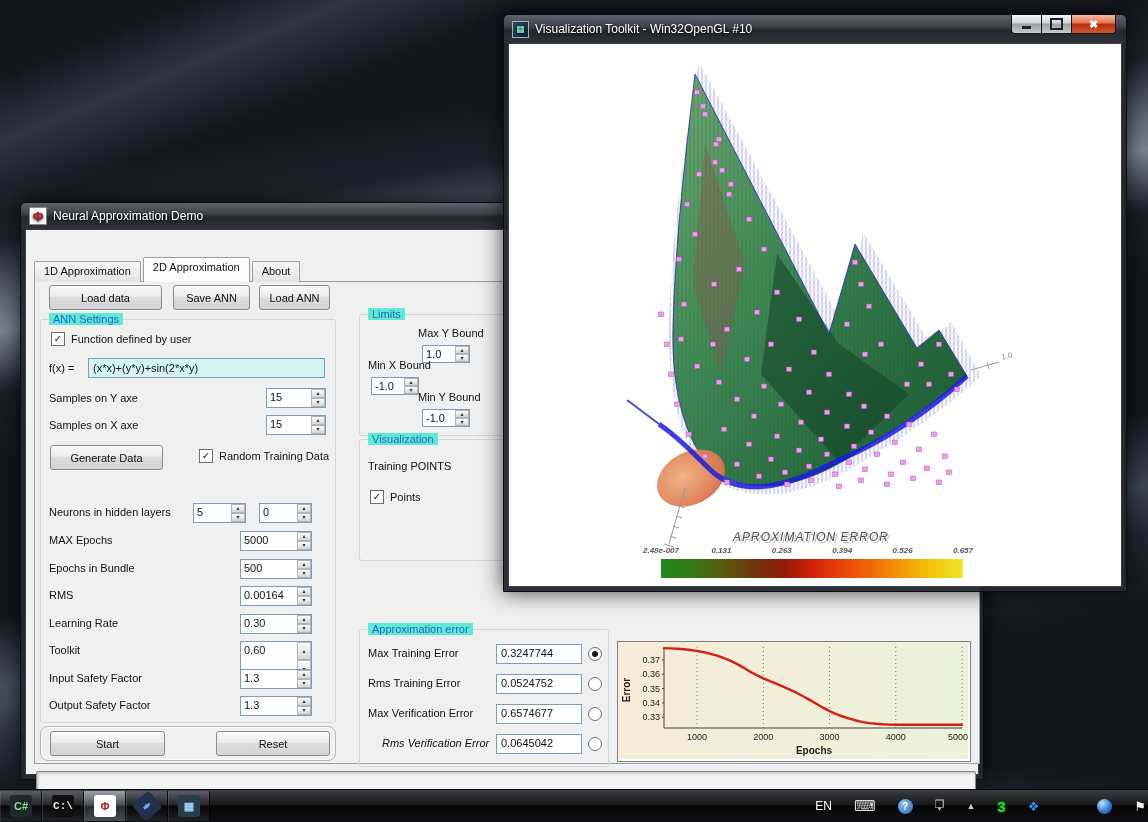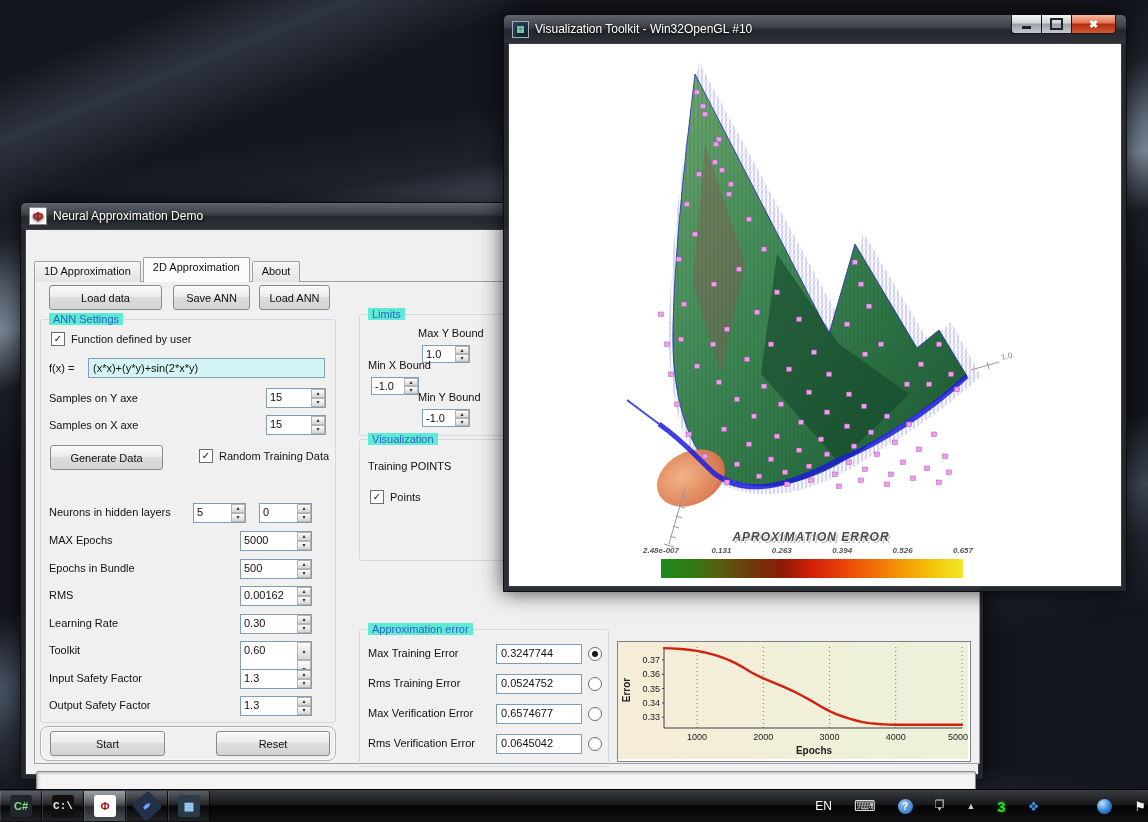--- a/index.html
+++ b/index.html
@@ -57,21 +57,21 @@
     padding:2px 4px;box-sizing:border-box;font-family:"Liberation Sans",sans-serif;}
   .spin{position:absolute;background:#fff;border:1px solid #7f9db9;display:flex;box-sizing:border-box;}
   .spin .val{flex:1;font-size:11px;padding:2px 3px;color:#111;overflow:hidden;white-space:nowrap;}
   .spin .ud{width:14px;display:flex;flex-direction:column;}
   .spin .ud div{flex:1;background:linear-gradient(#fdfdfd,#d6d6d6);border:1px solid #b4b4b4;
     display:flex;align-items:center;justify-content:center;font-size:6px;color:#333;line-height:0;margin:-0.5px 0 0 0;}
   .panel-sunken{position:absolute;border:1px solid #b5b5b5;border-radius:8px;box-shadow:inset 0 0 0 1px #fafafa;}
   
   .chartpanel{position:absolute;border:1px solid #808080;background:#fff;}
   
-  .cbar-title{position:absolute;left:0;right:8px;text-align:center;font-size:12px;font-weight:bold;
+  .cbar-title{position:absolute;left:0;right:8px;text-align:center;font-size:12px;font-weight:normal;
     font-style:italic;letter-spacing:1px;color:#4c4c4c;text-shadow:1px 1px 0 #fff,2px 2px 0 #bbb;}
   .cbar-tick{position:absolute;transform:translateX(-50%);font-size:8px;font-weight:bold;font-style:italic;
     color:#555;text-shadow:1px 1px 0 #fff;white-space:nowrap;}
   .cbar-bar{position:absolute;height:19px;
     background:linear-gradient(90deg,#1f8a1f 0%,#317a14 10%,#585c10 20%,#6e390c 30%,#8c1c08 40%,#d41f08 50%,#e8430a 60%,#f06c08 70%,#f49a06 80%,#f2c40a 90%,#f0e828 100%);}
   
   .taskbar{position:absolute;left:0;right:0;bottom:0;height:32px;
     background:linear-gradient(#3a3d41 0%,#17181a 45%,#050506 50%,#101113 100%);
     border-top:1px solid #000;display:flex;align-items:center;z-index:60;}
   .ql{width:40px;height:30px;margin:0;display:flex;align-items:center;justify-content:center;
@@ -169,21 +169,21 @@
           <span class="lbl" style="left: 8px; top: 242px;">Epochs in Bundle</span>
           <div class="spin" style="left: 199px; top: 239px; width: 72px; height: 20px;">
             <span class="val">500</span>
             <div class="ud">
               <div>▴</div>
               <div>▾</div>
             </div>
           </div>
           <span class="lbl" style="left: 8px; top: 269px;">RMS</span>
           <div class="spin" style="left: 199px; top: 266px; width: 72px; height: 20px;">
-            <span class="val">0.00162</span>
+            <span class="val">0.00164</span>
             <div class="ud">
               <div>▴</div>
               <div>▾</div>
             </div>
           </div>
           <span class="lbl" style="left: 8px; top: 297px;">Learning Rate</span>
           <div class="spin" style="left: 199px; top: 294px; width: 72px; height: 20px;">
             <span class="val">0.30</span>
             <div class="ud">
               <div>▴</div>
@@ -262,21 +262,21 @@
         <span class="glabel">Approximation error</span>
       <span class="lbl" style="left: 8px; top: 17px;">Max Training Error</span>
           <div class="tfield" style="left: 136px; top: 14px; width: 86px; height: 20px;">0.3247744</div>
           <div class="radio sel" style="left: 228px; top: 17px;"></div>
           <span class="lbl" style="left: 8px; top: 47px;">Rms Training Error</span>
           <div class="tfield" style="left: 136px; top: 44px; width: 86px; height: 20px;">0.0524752</div>
           <div class="radio" style="left: 228px; top: 47px;"></div>
           <span class="lbl" style="left: 8px; top: 77px;">Max Verification Error</span>
           <div class="tfield" style="left: 136px; top: 74px; width: 86px; height: 20px;">0.6574677</div>
           <div class="radio" style="left: 228px; top: 77px;"></div>
-          <span class="lbl" style="left: 8px; top: 107px;">Rms Verification Error</span>
+          <span class="lbl" style="left: 22px; top: 107px; font-style: italic;">Rms Verification Error</span>
           <div class="tfield" style="left: 136px; top: 104px; width: 86px; height: 20px;">0.0645042</div>
           <div class="radio" style="left: 228px; top: 107px;"></div>
         </div>
 
       <div class="chartpanel" style="left:582px;top:359px;width:352px;height:119px">
         <svg id="error-chart" width="350" height="117" viewBox="0 0 350 117">
           <defs>
             <linearGradient id="chartbg" x1="0" y1="0" x2="1" y2="0">
               <stop offset="0" stop-color="#f6ecd8"></stop>
                 <stop offset="1" stop-color="#ecf2da"></stop>

